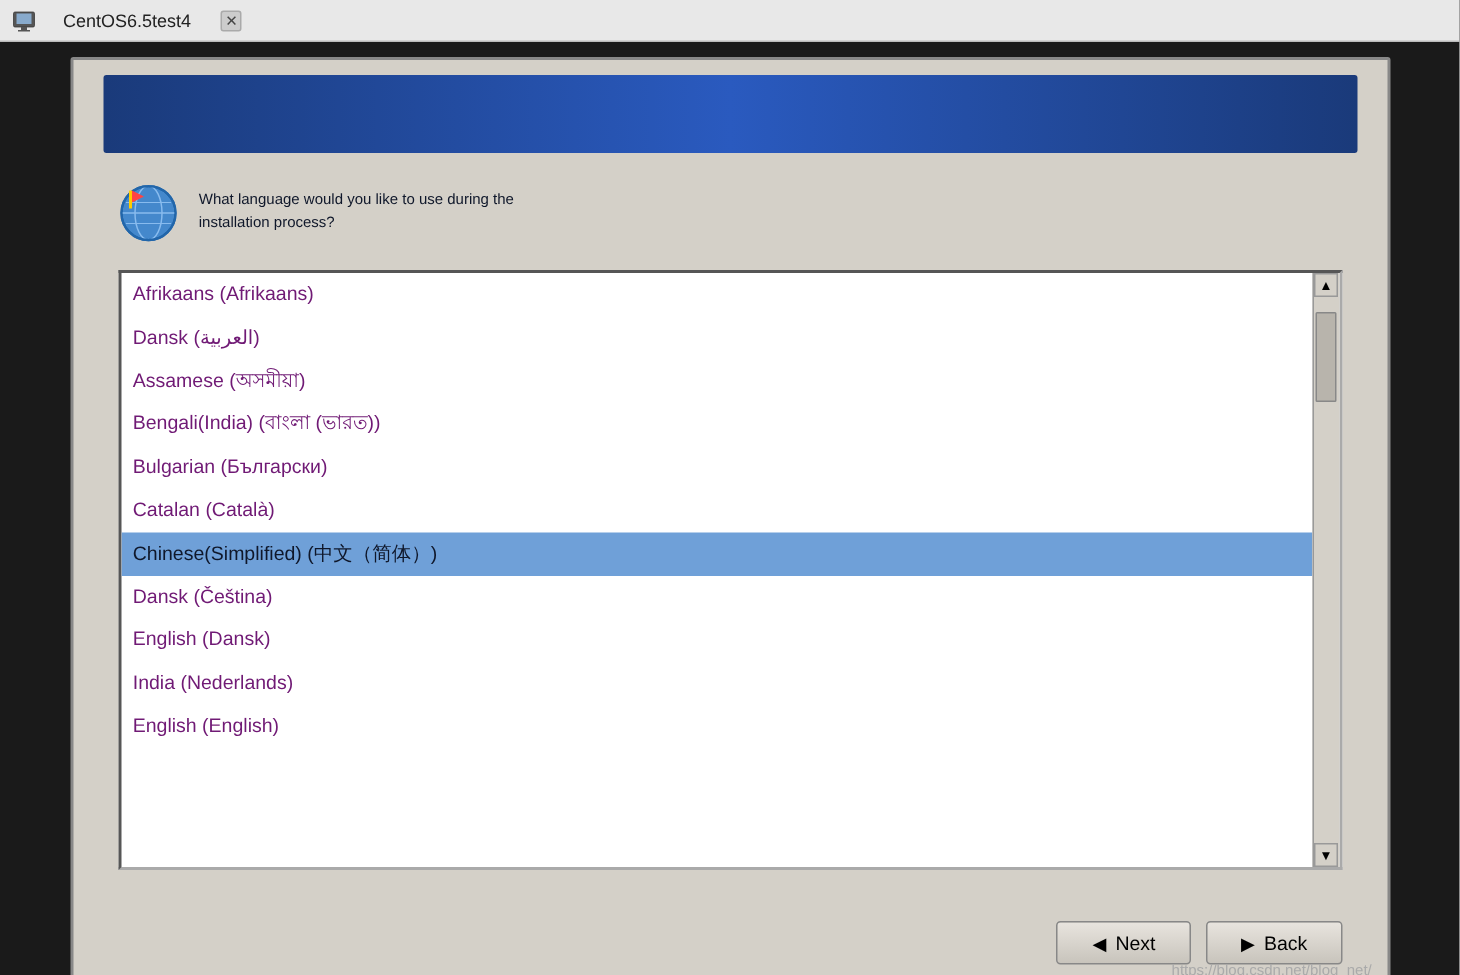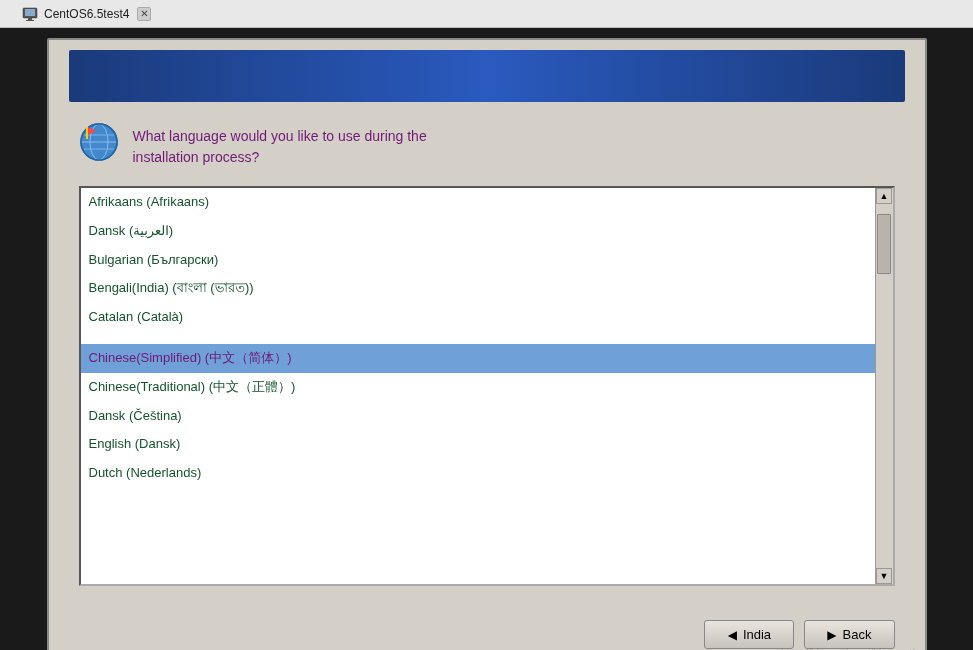--- a/index.html
+++ b/index.html
@@ -11,22 +11,22 @@
       font-family: sans-serif;
       font-size: 13px;
     }
 
     
     .title-bar {
       background: #e8e8e8;
       height: 28px;
       display: flex;
       align-items: center;
-      padding: 0 22px;
-      gap: 6px;
+      padding: 0 8px;
+      gap: 18px;
       border-bottom: 1px solid #bbb;
     }
     .title-bar-icon {
       width: 16px;
       height: 16px;
     }
     .title-bar-text {
       font-size: 12px;
       color: #222;
     }
@@ -75,22 +75,22 @@
       align-items: flex-start;
       gap: 14px;
       margin-bottom: 18px;
     }
     .flag-icon {
       width: 40px;
       height: 40px;
       flex-shrink: 0;
     }
     .question-text {
-      font-size: 14px;
-      color: #701a75;
+      font-size: 10px;
+      color: #0f172a;
       line-height: 1.5;
       padding-top: 4px;
     }
 
     
     .list-container {
       border: 2px inset #aaa;
       background: white;
       height: 400px;
       overflow: hidden;
@@ -103,28 +103,27 @@
       overflow-x: hidden;
       scrollbar-width: none;
     }
     .language-list::-webkit-scrollbar {
       display: none;
     }
     .language-item {
       padding: 4px 8px;
       cursor: pointer;
       white-space: nowrap;
-      color: #14532d;
+      color: #701a75;
       font-size: 13px;
       line-height: 1.6;
     }
     .language-item.selected {
       background: #6fa0d8;
-      color: #701a75;
-      margin-top: 12px;
+      color: #0f172a;
     }
 
     
     .scrollbar-track {
       width: 18px;
       background: #d4d0c8;
       border-left: 1px solid #999;
       display: flex;
       flex-direction: column;
       align-items: center;
@@ -241,44 +240,45 @@
 
       <div class="question-text" style="white-space: pre-line;">What language would you like to use during the
 installation process?</div>
     </div>
 
     <div class="list-container">
       <div class="language-list" id="language-list">
 
       <div class="language-item">Afrikaans (Afrikaans)</div>
           <div class="language-item">Dansk (العربية)</div>
+          <div class="language-item">Assamese (অসমীয়া)</div>
+          <div class="language-item">Bengali(India) (বাংলা (ভারত))</div>
           <div class="language-item">Bulgarian (Български)</div>
-          <div class="language-item">Bengali(India) (বাংলা (ভারত))</div>
           <div class="language-item">Catalan (Català)</div>
           <div class="language-item selected">Chinese(Simplified) (中文（简体）)</div>
-          <div class="language-item">Chinese(Traditional) (中文（正體）)</div>
           <div class="language-item">Dansk (Čeština)</div>
           <div class="language-item">English (Dansk)</div>
-          <div class="language-item">Dutch (Nederlands)</div>
+          <div class="language-item">India (Nederlands)</div>
+          <div class="language-item">English (English)</div>
         </div>
       <div class="scrollbar-track">
         <div class="scrollbar-up">▲</div>
         <div class="scrollbar-thumb-area">
           <div class="scrollbar-thumb"></div>
         </div>
         <div class="scrollbar-down">▼</div>
       </div>
     </div>
 
   </div>
 
   <div class="buttons-row">
     <button class="nav-button">
       <span class="arrow">◀</span>
-      <span>India</span>
+      <span>Next</span>
     </button>
     <button class="nav-button">
       <span class="arrow">▶</span>
       <span>Back</span>
     </button>
   </div>
 
   <div class="watermark">https://blog.csdn.net/blog_net/</div>
 </div>
 

